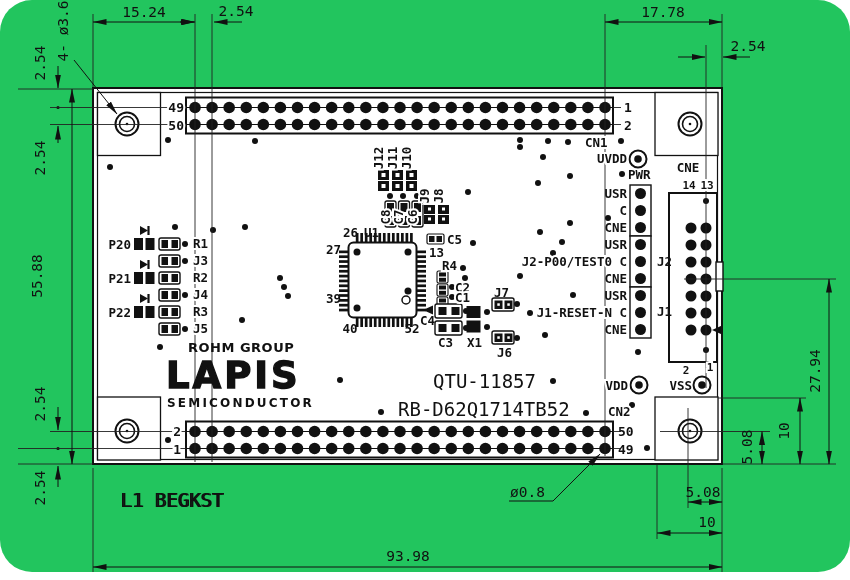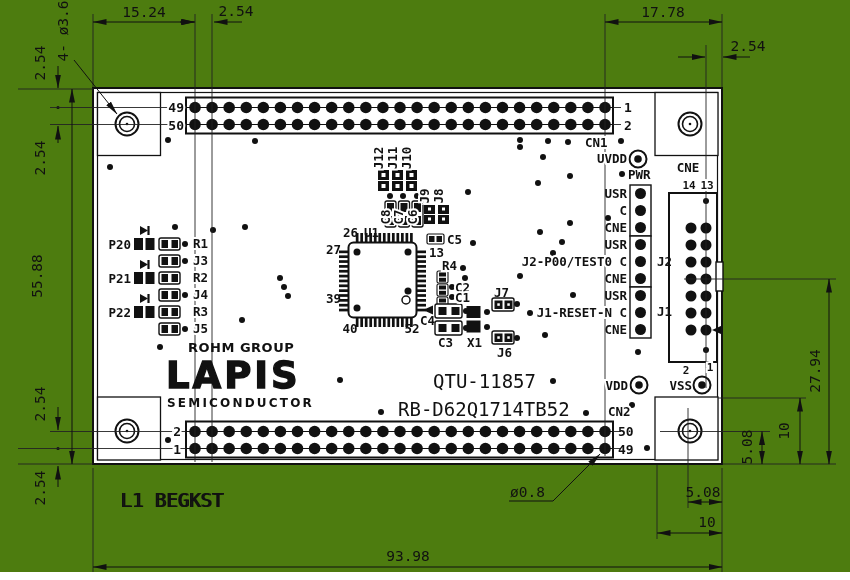--- a/index.html
+++ b/index.html
@@ -1,16 +1,16 @@
 <!DOCTYPE html>
 <html><head>
 <meta charset="utf-8">
 <style>
   html,body{margin:0;padding:0;background:#fff;}
-  #page{position:relative;width:850px;height:572px;background:#4d7c0f;overflow:hidden;}
+  #page{position:relative;width:850px;height:572px;background:#22c55e;overflow:hidden;border-radius:32px;}
   svg{display:block;}
   text{fill:#111;}
   .dim{font:14.5px "DejaVu Sans Mono",monospace;}
   .pin{font:bold 13px "DejaVu Sans Mono",monospace;}
   .silk{font:bold 12.5px "DejaVu Sans Mono",monospace;}
   .sm{font:bold 11px "DejaVu Sans Mono",monospace;}
   .ident{font:19px "DejaVu Sans Mono",monospace;}
   .rohm{font:bold 13px "DejaVu Sans",sans-serif;letter-spacing:.5px;}
   .lapis{font:bold 37px "DejaVu Sans",sans-serif;letter-spacing:3px;stroke:#111;stroke-width:1.4px;}
   .semi{font:bold 12px "DejaVu Sans",sans-serif;letter-spacing:2.2px;}

